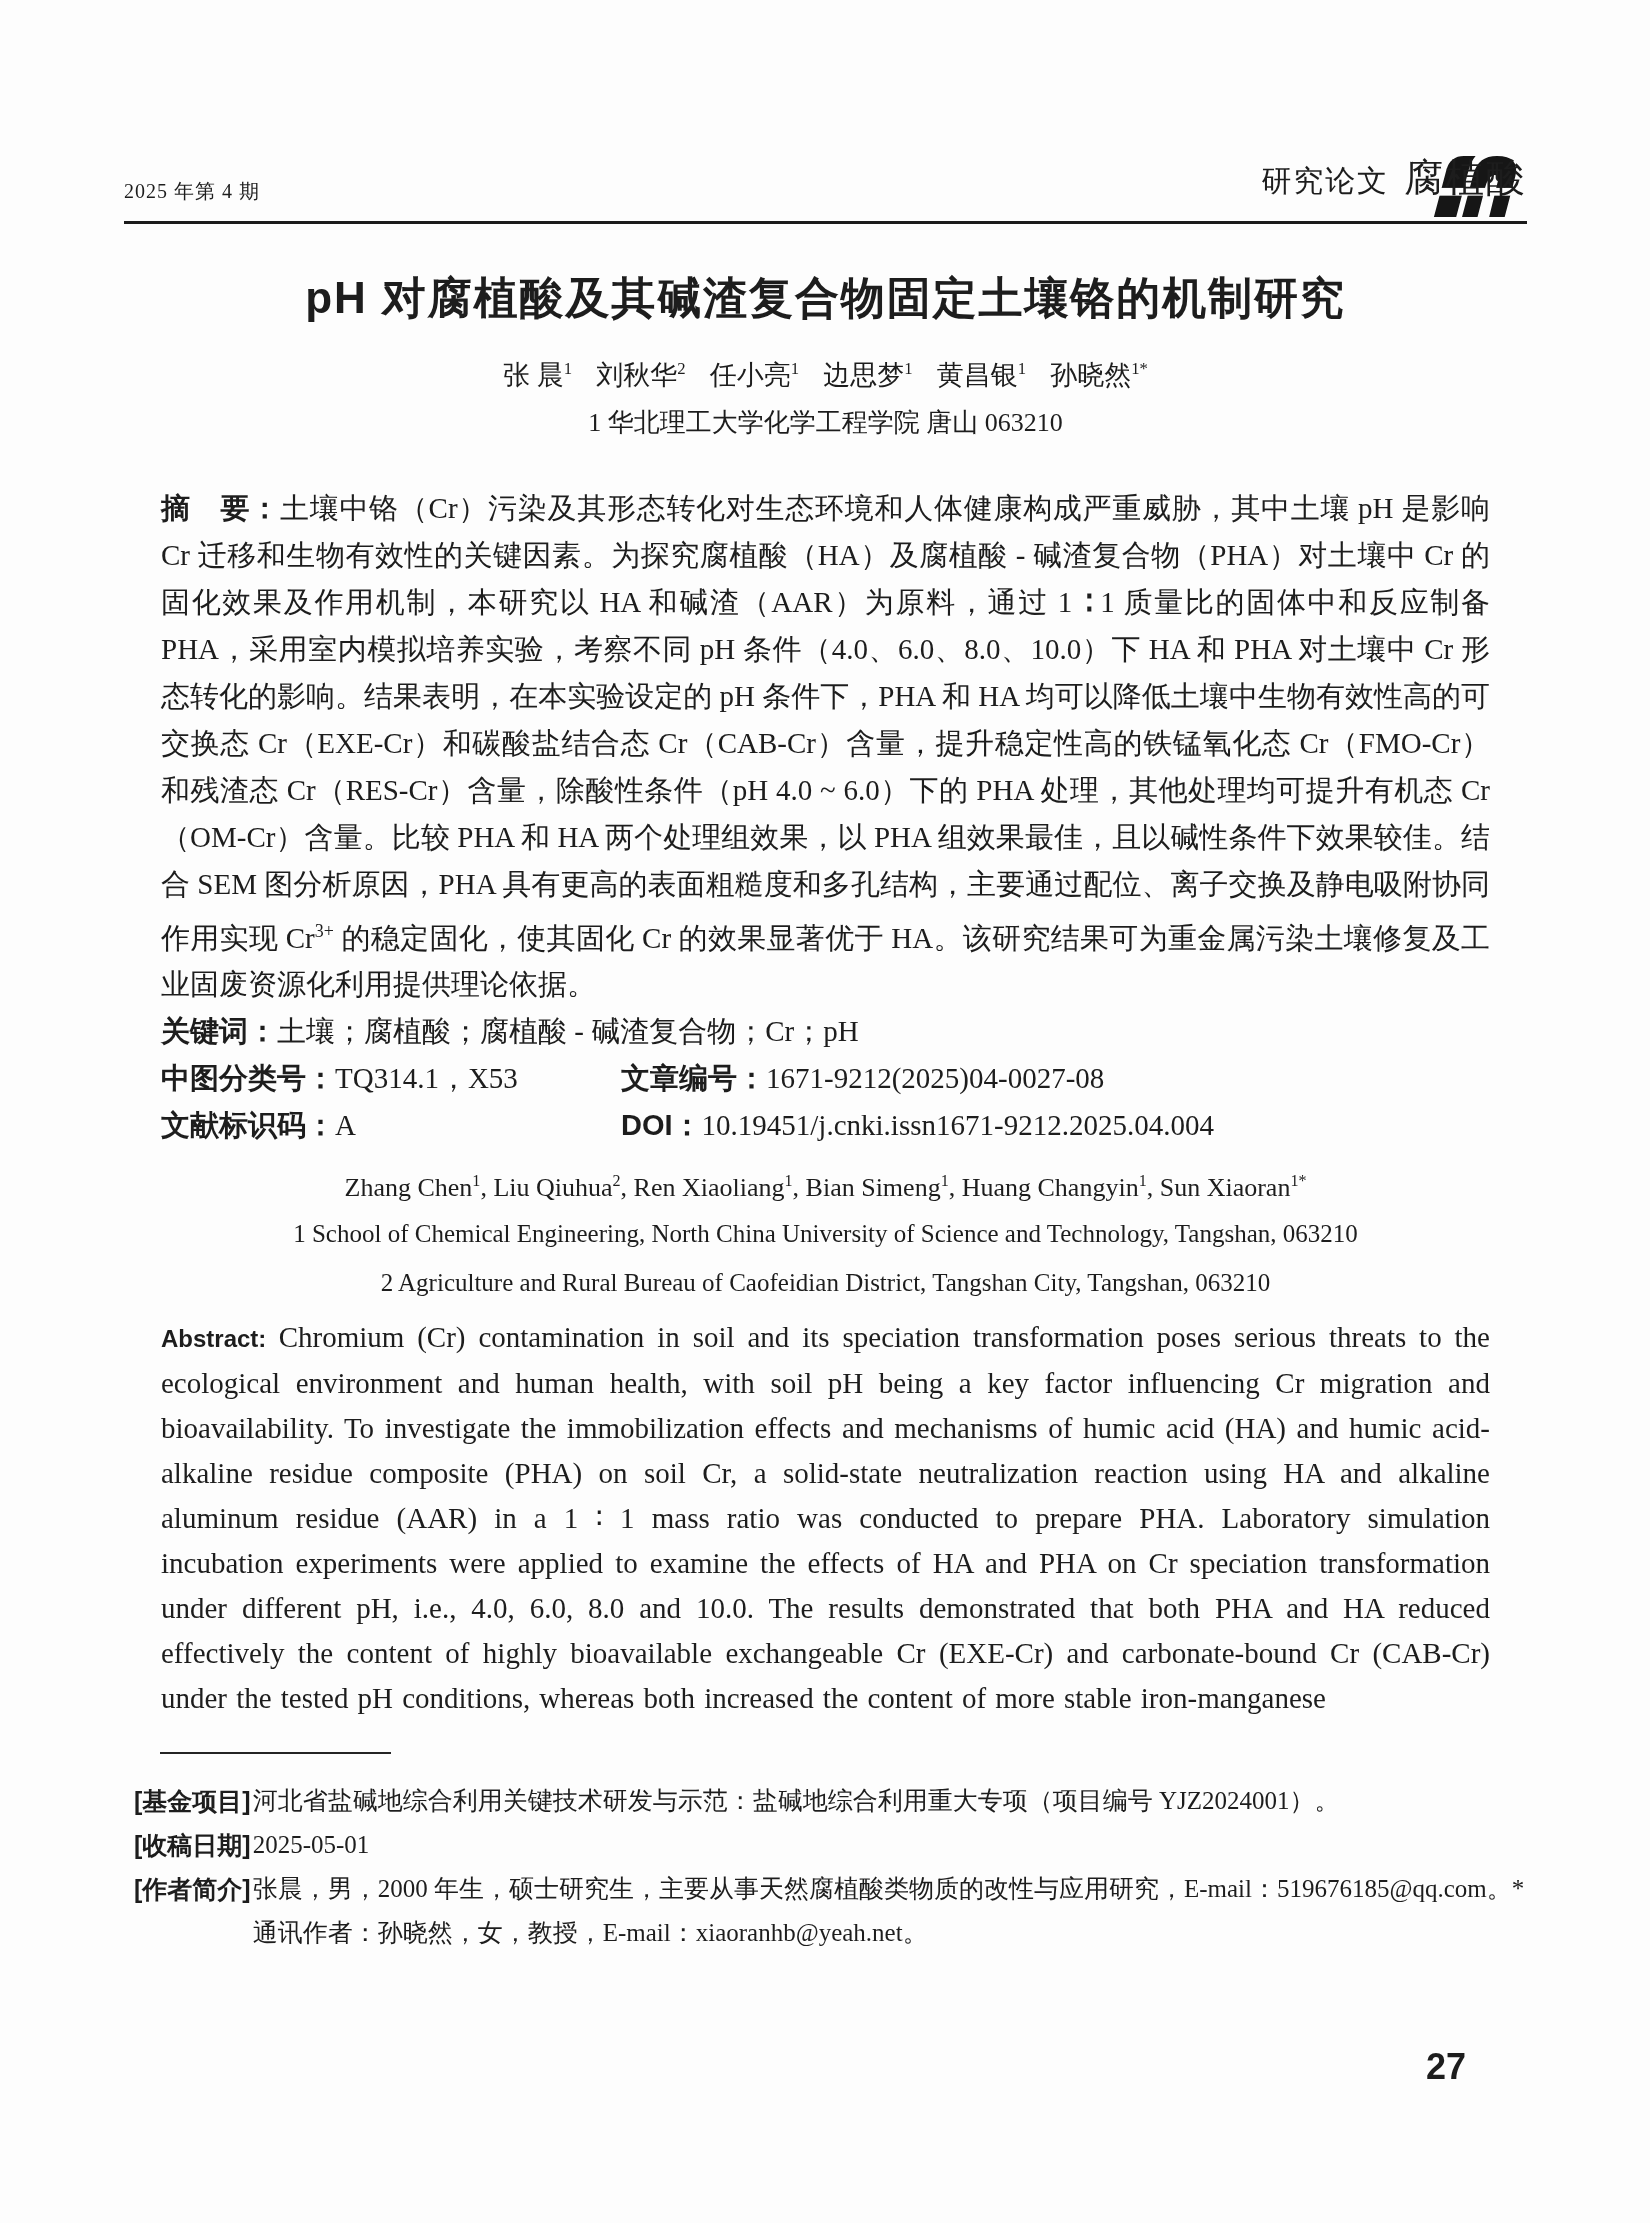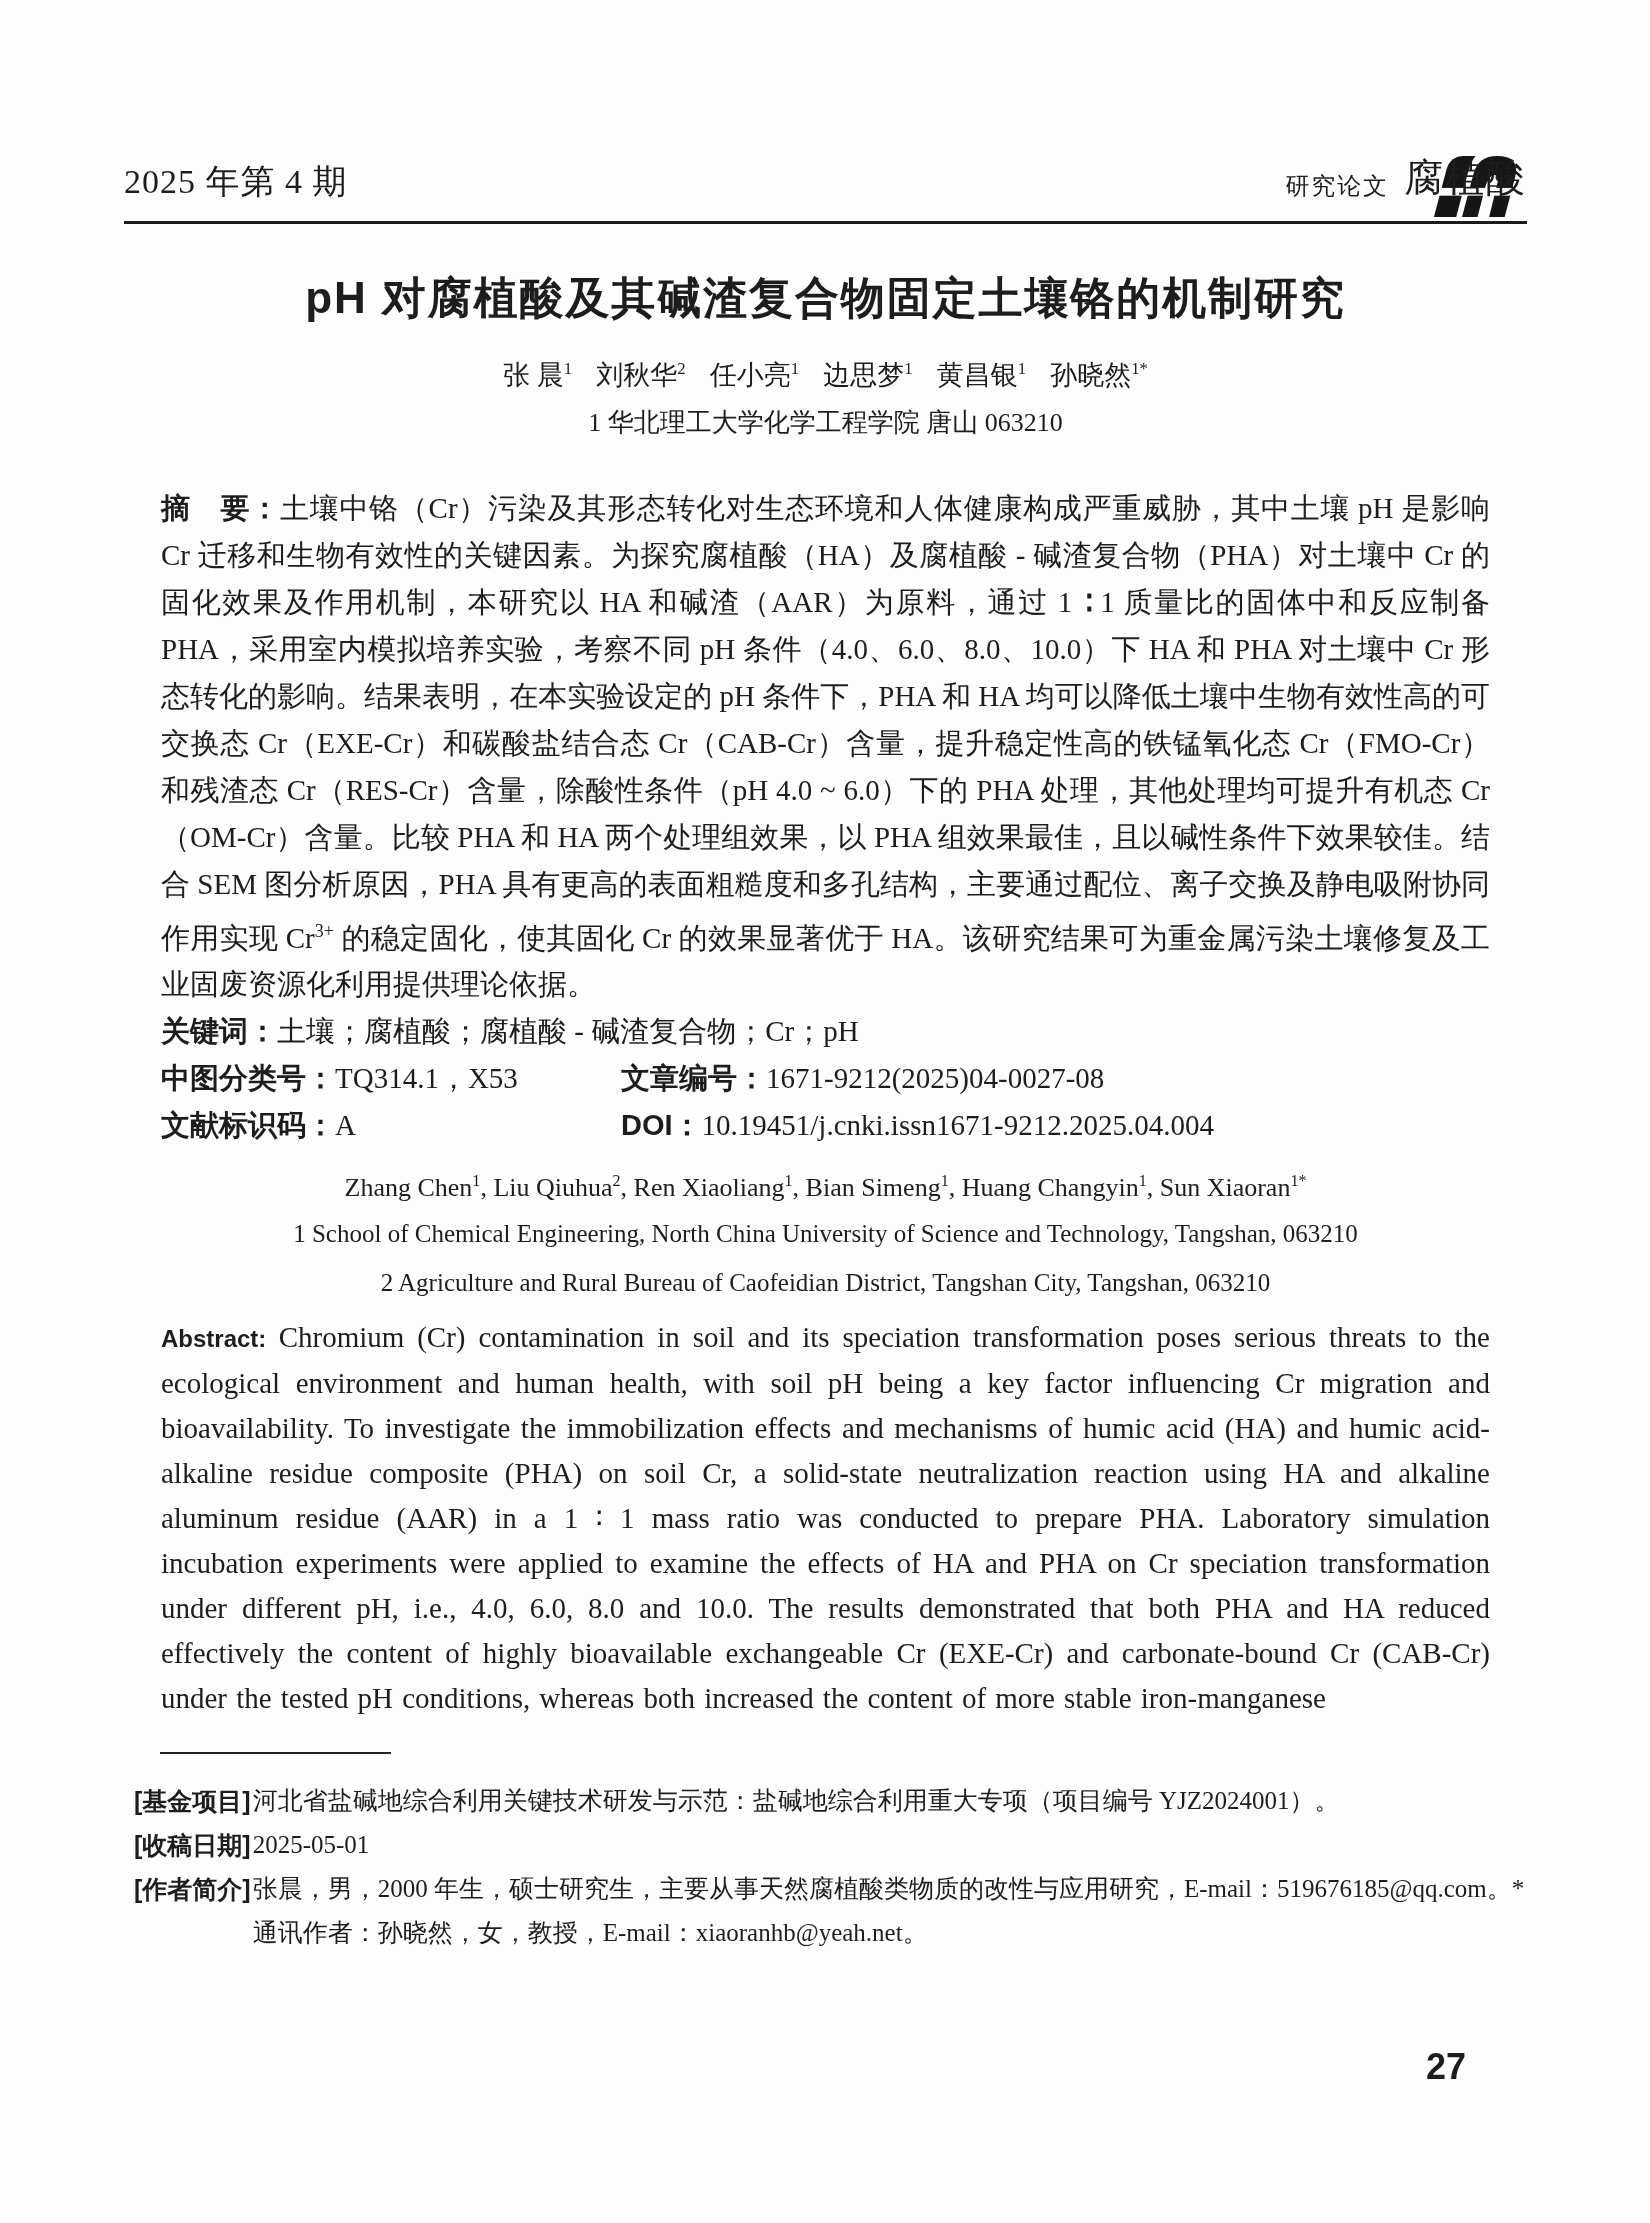--- a/index.html
+++ b/index.html
@@ -17,27 +17,27 @@
   
   .header {
     margin:0 124px;
     padding-top:153px;
     padding-bottom:15.5px;
     border-bottom:3.9px solid #1b1b1b;
     display:flex;
     align-items:flex-end;
     position:relative;
   }
-  .header-issue { font-size:34px; letter-spacing:1px; }
+  .header-issue { font-size:20px; letter-spacing:1px; }
   .header-journal {
     position:absolute; left:0; right:0; text-align:right;
     font-size:39px; letter-spacing:1.9px;
   }
   .header-right { margin-left:auto; display:flex; align-items:flex-end; gap:41px; }
-  .header-section { font-size:24px; letter-spacing:1.9px; padding-bottom:3.9px;text-align:center; }
+  .header-section { font-size:30px; letter-spacing:1.9px; padding-bottom:3.9px;text-align:center; }
   .logo { width:97px; height:64px; display:block; margin-bottom:-11.6px; }
 
   
   .title-cn {
     margin-top:45px; text-align:center;
     font-family:"Liberation Sans","DejaVu Sans",sans-serif;
     font-weight:bold; font-size:44px; letter-spacing:1.9px;
   }
   .authors-cn { margin-top:29px; text-align:center; font-size:27px; }
   .authors-cn .au { margin:0 8.7px; }

